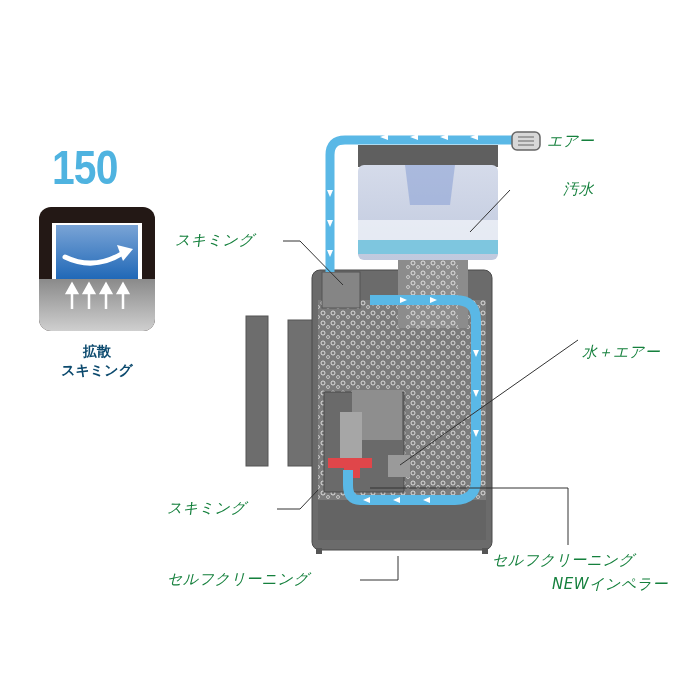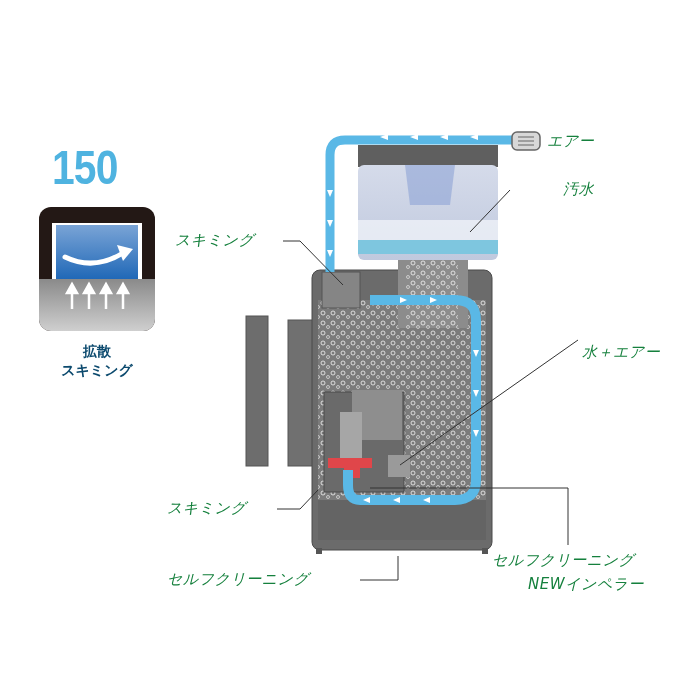--- a/index.html
+++ b/index.html
@@ -124,13 +124,13 @@
   </g>
 </svg>
 
 <div class="label" style="left:547px;top:132px">エアー</div>
 <div class="label" style="left:563px;top:180px">汚水</div>
 <div class="label" style="left:175px;top:231px">スキミング</div>
 <div class="label" style="left:582px;top:343px">水＋エアー</div>
 <div class="label" style="left:167px;top:499px">スキミング</div>
 <div class="label" style="left:167px;top:570px">セルフクリーニング</div>
 <div class="label" style="left:492px;top:551px">セルフクリーニング</div>
-<div class="label" style="left:528px;top:575px">NEWインペラー</div>
+<div class="label" style="left:552px;top:575px">NEWインペラー</div>
 
 </body></html>

